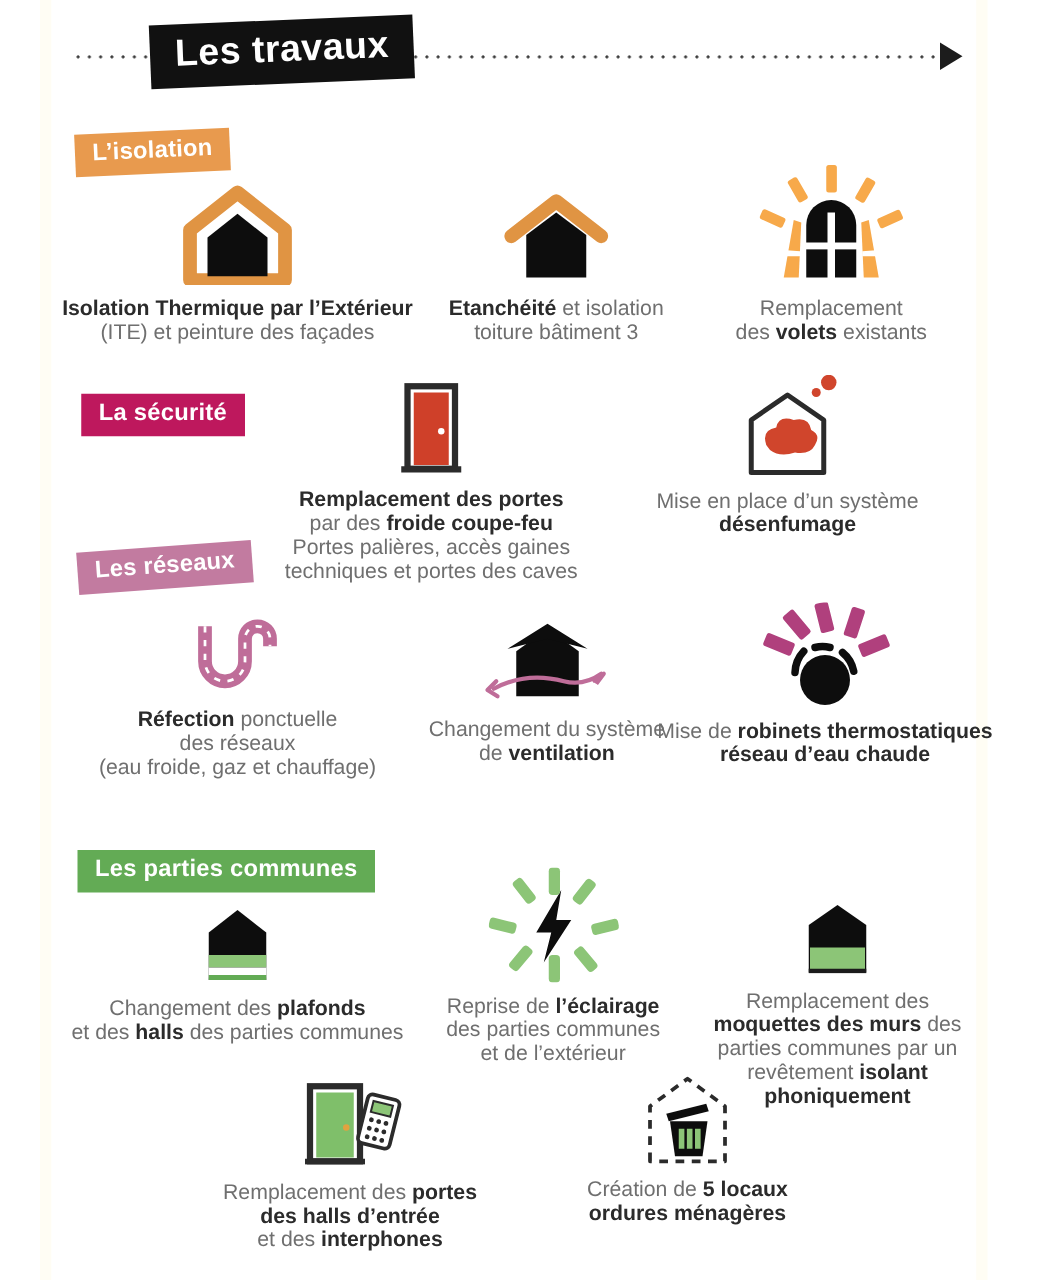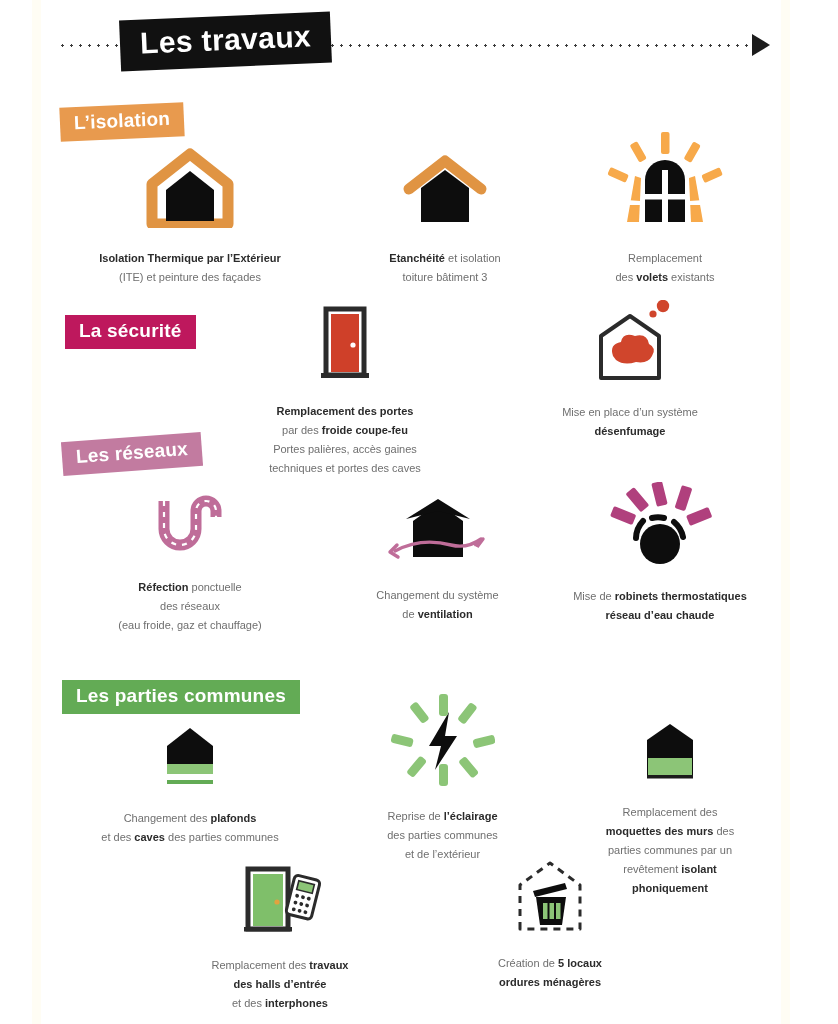--- a/index.html
+++ b/index.html
@@ -110,24 +110,24 @@
     position: absolute;
     text-align: center;
   }
   .item .icon-wrap {
     display: flex;
     align-items: flex-end;
     justify-content: center;
     margin: 0 auto;
   }
   .caption {
-    font-size: 11px;
+    font-size: 17px;
     line-height: 19px;
     color: #6f6f6f;
-    margin-top: 21px;
+    margin-top: 9px;
     font-family: "Liberation Sans", sans-serif;
   }
   .caption b {
     color: #2b2b2b;
     font-weight: 700;
   }
   .caption .ln { display: block; }
 </style>
 </head>
 <body>
@@ -287,21 +287,21 @@
     <div class="icon-wrap" style="height:66px;">
       <svg width="66" height="66" viewBox="0 0 66 66">
         <path d="M10 62 V24 L33 6 L56 24 V62 Z" fill="#0d0d0d"></path>
         <rect x="10" y="42" width="46" height="10" fill="#8cc577"></rect>
         <rect x="10" y="52" width="46" height="8" fill="#ffffff"></rect>
         <rect x="10" y="58" width="46" height="4" fill="#63ab55"></rect>
       </svg>
     </div>
     <div class="caption">
         <span class="ln"><span>Changement des </span><b>plafonds</b></span>
-        <span class="ln"><span>et des </span><b>caves</b><span> des parties communes</span></span>
+        <span class="ln"><span>et des </span><b>halls</b><span> des parties communes</span></span>
       </div>
   </div>
 
   <div class="item" style="left:330px; top:694px; width:225px;">
     <div class="icon-wrap" style="height:92px;">
       <svg width="104" height="92" viewBox="0 0 104 92">
         <path d="M58 18 L38 52 L50 52 L44 76 L66 42 L54 42 Z" fill="#0d0d0d"></path>
         <rect x="48" y="0" width="9" height="22" rx="3" fill="#8cc577"></rect>
         <rect x="24" y="8" width="9" height="22" rx="3" fill="#8cc577" transform="rotate(-38 28 19)"></rect>
         <rect x="72" y="8" width="9" height="22" rx="3" fill="#8cc577" transform="rotate(38 76 19)"></rect>
@@ -354,21 +354,21 @@
               <circle cx="69" cy="39" r="1.9"></circle>
               <circle cx="75" cy="39" r="1.9"></circle>
             <circle cx="63" cy="46" r="1.9"></circle>
               <circle cx="69" cy="46" r="1.9"></circle>
               <circle cx="75" cy="46" r="1.9"></circle>
           </g>
         </g>
       </svg>
     </div>
     <div class="caption">
-        <span class="ln"><span>Remplacement des </span><b>travaux</b></span>
+        <span class="ln"><span>Remplacement des </span><b>portes</b></span>
         <span class="ln"><b>des halls d’entrée</b></span>
         <span class="ln"><span>et des </span><b>interphones</b></span>
       </div>
   </div>
 
   <div class="item" style="left:425px; top:855px; width:250px;">
     <div class="icon-wrap" style="height:78px;">
       <svg width="96" height="78" viewBox="0 0 96 78">
         <path d="M18 74 V30 L48 8 L78 30 V74 Z" fill="none" stroke="#2b2b2b" stroke-width="3" stroke-dasharray="7 6" stroke-linejoin="round"></path>
         <path d="M31 36 L63 28 L65 34 L33 42 Z" fill="#0d0d0d"></path>

